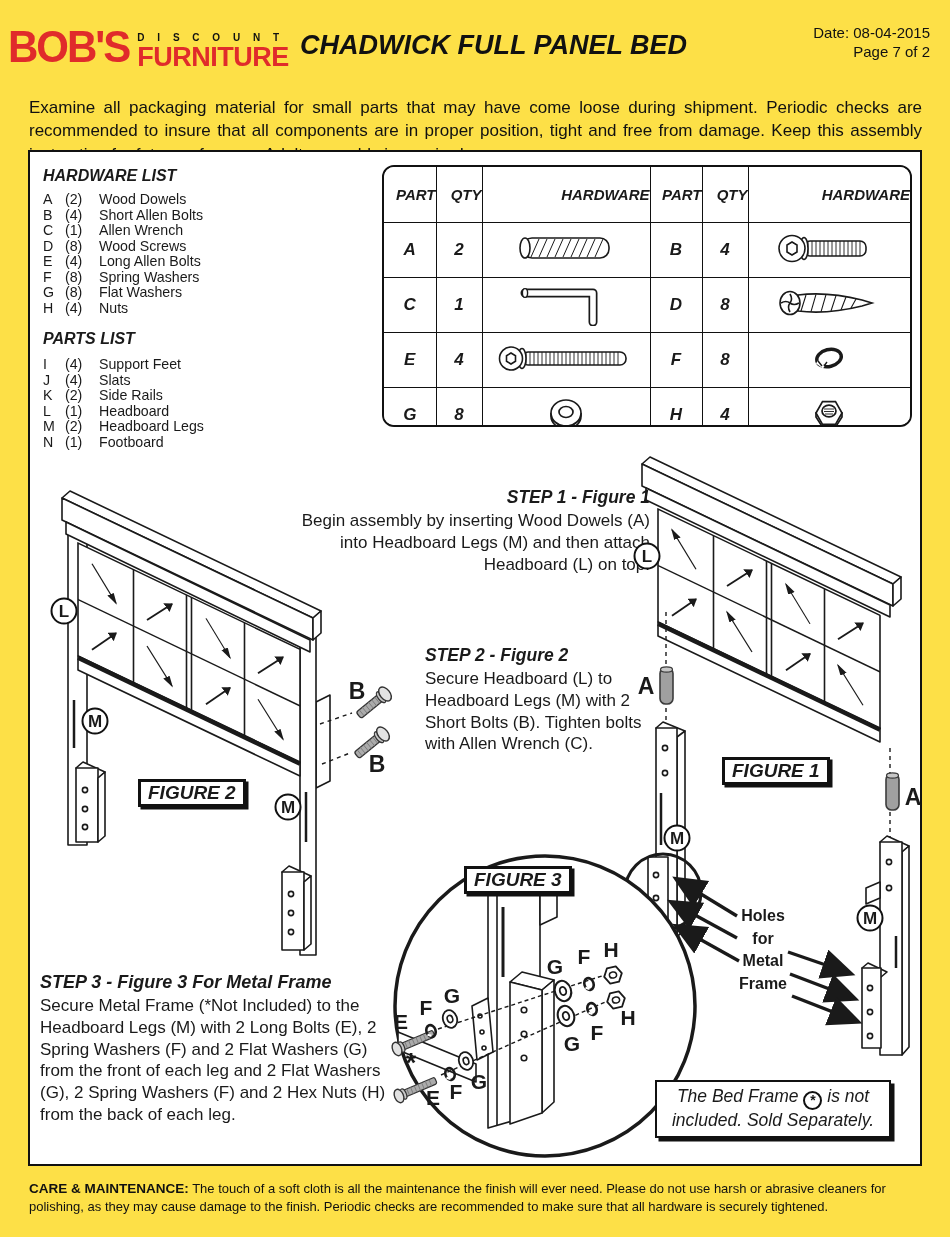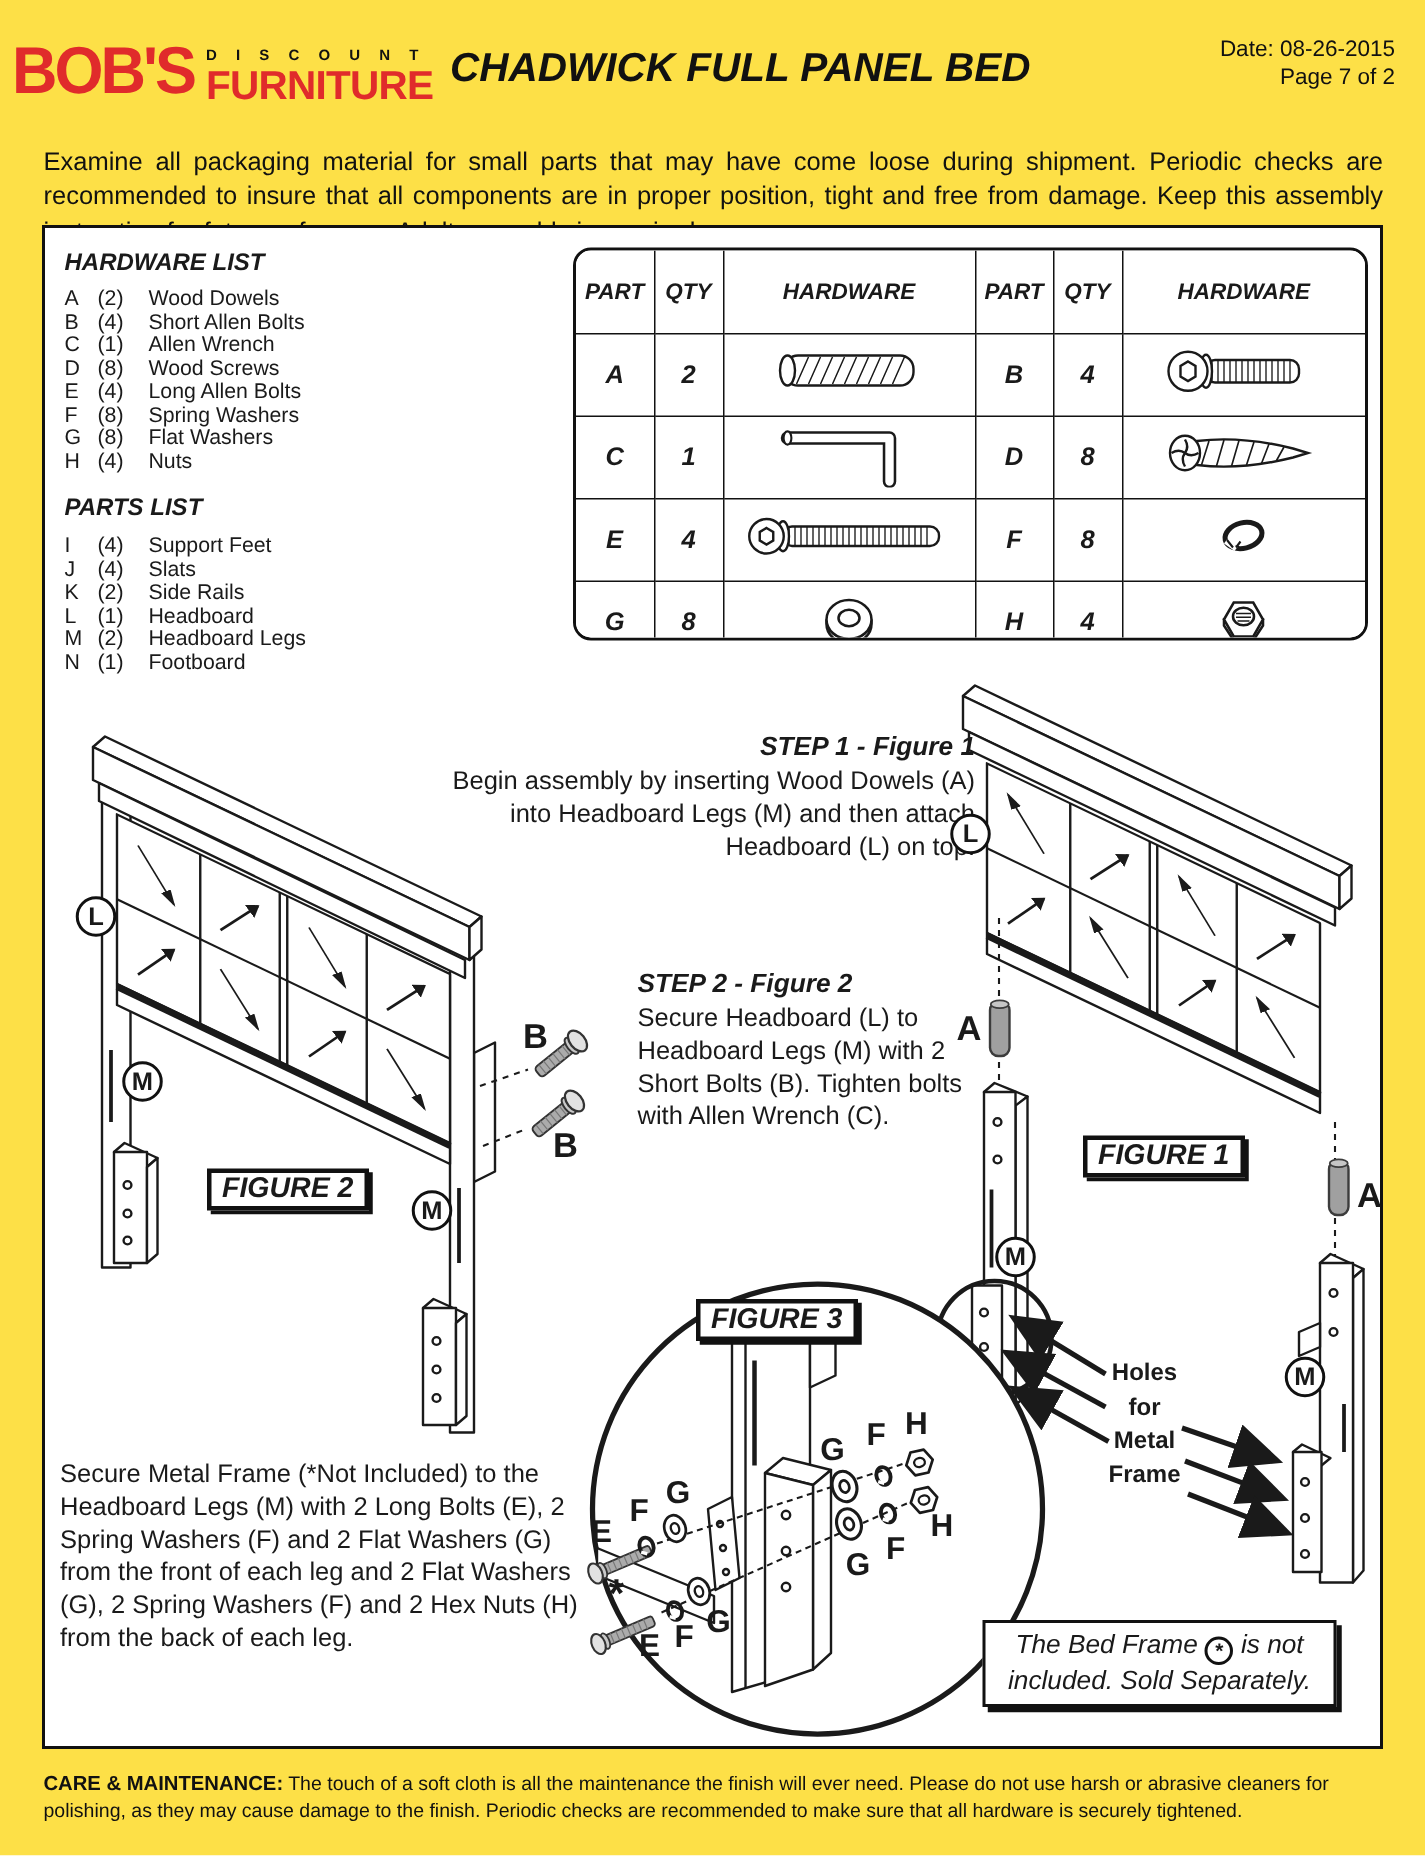--- a/index.html
+++ b/index.html
@@ -28,21 +28,21 @@
 
   
   .hw-table-wrap { border:2.5px solid #111; border-radius:12px; overflow:hidden; background:#fff; }
   table.hw { border-collapse:collapse; width:100%; height:100%; table-layout:fixed; }
   table.hw th, table.hw td { border:1.7px solid #111; text-align:center; vertical-align:middle; background:#fff; }
   table.hw th { font-size:15px; font-style:italic; height:38px; }
   table.hw td.pt { font-size:17px; font-weight:bold; font-style:italic; }
   table.hw tr { height:55px; }
   table.hw th:first-child, table.hw td:first-child { border-left:none; }
   table.hw th:last-child, table.hw td:last-child { border-right:none; }
-  table.hw tr:first-child th { border-top:none; }
+  table.hw tr:first-child th { border-top:none;text-align:right; }
   table.hw tr:last-child td { border-bottom:none; }
 
   
   .circ { width:27px; height:27px; border:2.4px solid #111; border-radius:50%; background:#fff;
           display:flex; align-items:center; justify-content:center;
           font-size:17px; font-weight:bold; transform:translate(-50%,-50%); }
   .biglet { font-size:23px; font-weight:bold; transform:translate(-50%,-50%); }
   .midlet { font-size:21px; font-weight:bold; transform:translate(-50%,-50%); }
   .star { font-size:27px; font-weight:bold; transform:translate(-50%,-50%); }
   .figbox { border:3px solid #111; background:#fff; padding:0 7px; font-size:19px; font-weight:bold; font-style:italic;
@@ -65,21 +65,21 @@
 
   <div class="abs" style="left:8px; top:26px; display:flex; align-items:flex-start;">
     <div class="logo-bobs">BOB'S</div>
     <div class="logo-right" style="margin-left:8px; margin-top:7px;">
       <span class="logo-discount">D I S C O U N T</span>
       <span class="logo-furniture">FURNITURE</span>
     </div>
   </div>
   <div class="abs doc-title" style="left:300px; top:30px;">CHADWICK FULL PANEL BED</div>
   <div class="abs date-block" style="right:20px; top:24px;">
-    <div>Date: 08-26-2015</div>
+    <div>Date: 08-04-2015</div>
     <div>Page 7 of 2</div>
   </div>
 
   <div class="abs intro" style="left:29px; top:96px; width:893px;">Examine all packaging material for small parts that may have come loose during shipment. Periodic checks are recommended to insure that all components are in proper position, tight and free from damage. Keep this assembly instruction for future reference. Adult assembly is required.</div>
 
   <div class="abs main-box" style="left:28px; top:150px; width:894px; height:1016px;"></div>
 
   <div class="abs" style="left:43px; top:167px; width:320px;">
     <div class="list-title">HARDWARE LIST</div>
     <div class="plist">
@@ -482,20 +482,21 @@
 
   <div class="abs" style="left:280px; top:487px; width:370px; text-align:right;">
     <div class="step-head">STEP 1 - Figure 1</div>
     <div class="step-body">Begin assembly by inserting Wood Dowels (A) into Headboard Legs (M) and then attach Headboard (L) on top.</div>
   </div>
   <div class="abs" style="left:425px; top:645px; width:218px;">
     <div class="step-head">STEP 2 - Figure 2</div>
     <div class="step-body">Secure Headboard (L) to Headboard Legs (M) with 2 Short Bolts (B). Tighten bolts with Allen Wrench (C).</div>
   </div>
   <div class="abs" style="left:40px; top:972px; width:358px;">
+    <div class="step-head" style="font-size:18px;">STEP 3 - Figure 3 For Metal Frame</div>
     <div class="step-body">Secure Metal Frame (*Not Included) to the Headboard Legs (M) with 2 Long Bolts (E), 2 Spring Washers (F) and 2 Flat Washers (G) from the front of each leg and 2 Flat Washers (G), 2 Spring Washers (F) and 2 Hex Nuts (H) from the back of each leg.</div>
   </div>
 
   <div class="abs figbox" style="left:138px; top:779px;">FIGURE 2</div>
   <div class="abs figbox" style="left:722px; top:757px;">FIGURE 1</div>
   <div class="abs figbox" style="left:464px; top:866px;">FIGURE 3</div>
 
   <div class="abs circ" style="left:64px; top:611px;">L</div>
   <div class="abs circ" style="left:95px; top:721px;">M</div>
   <div class="abs circ" style="left:288px; top:807px;">M</div>

